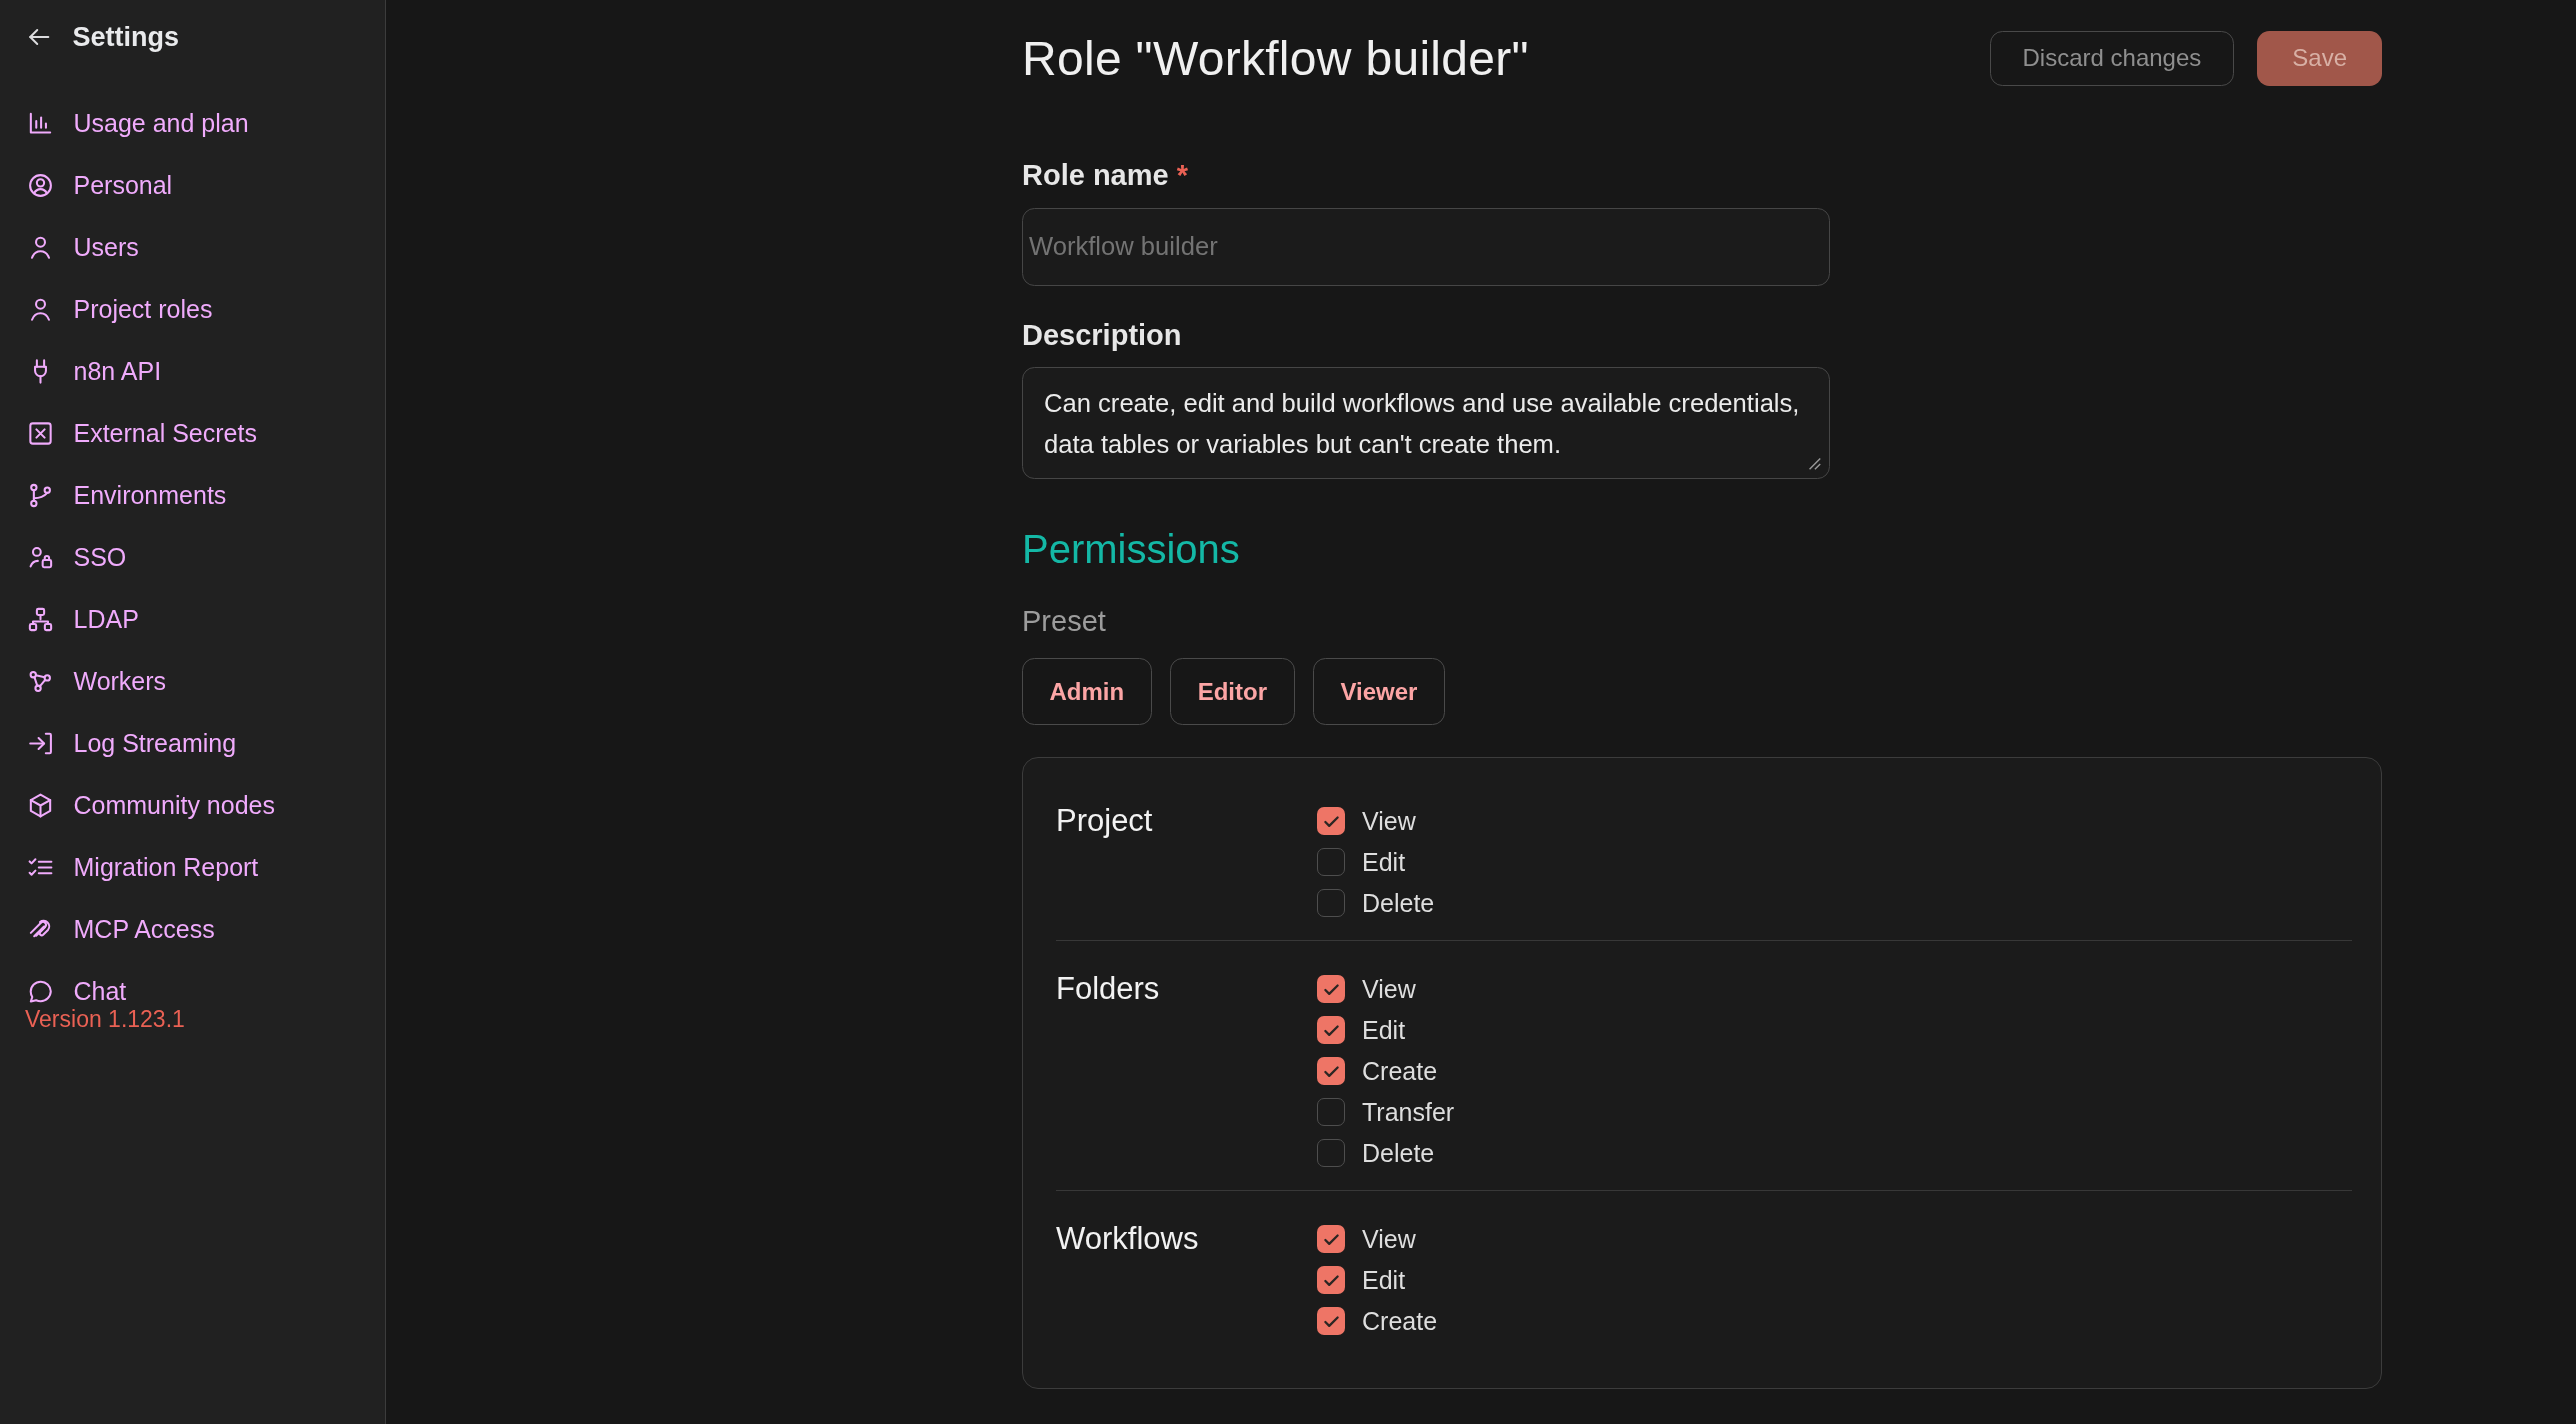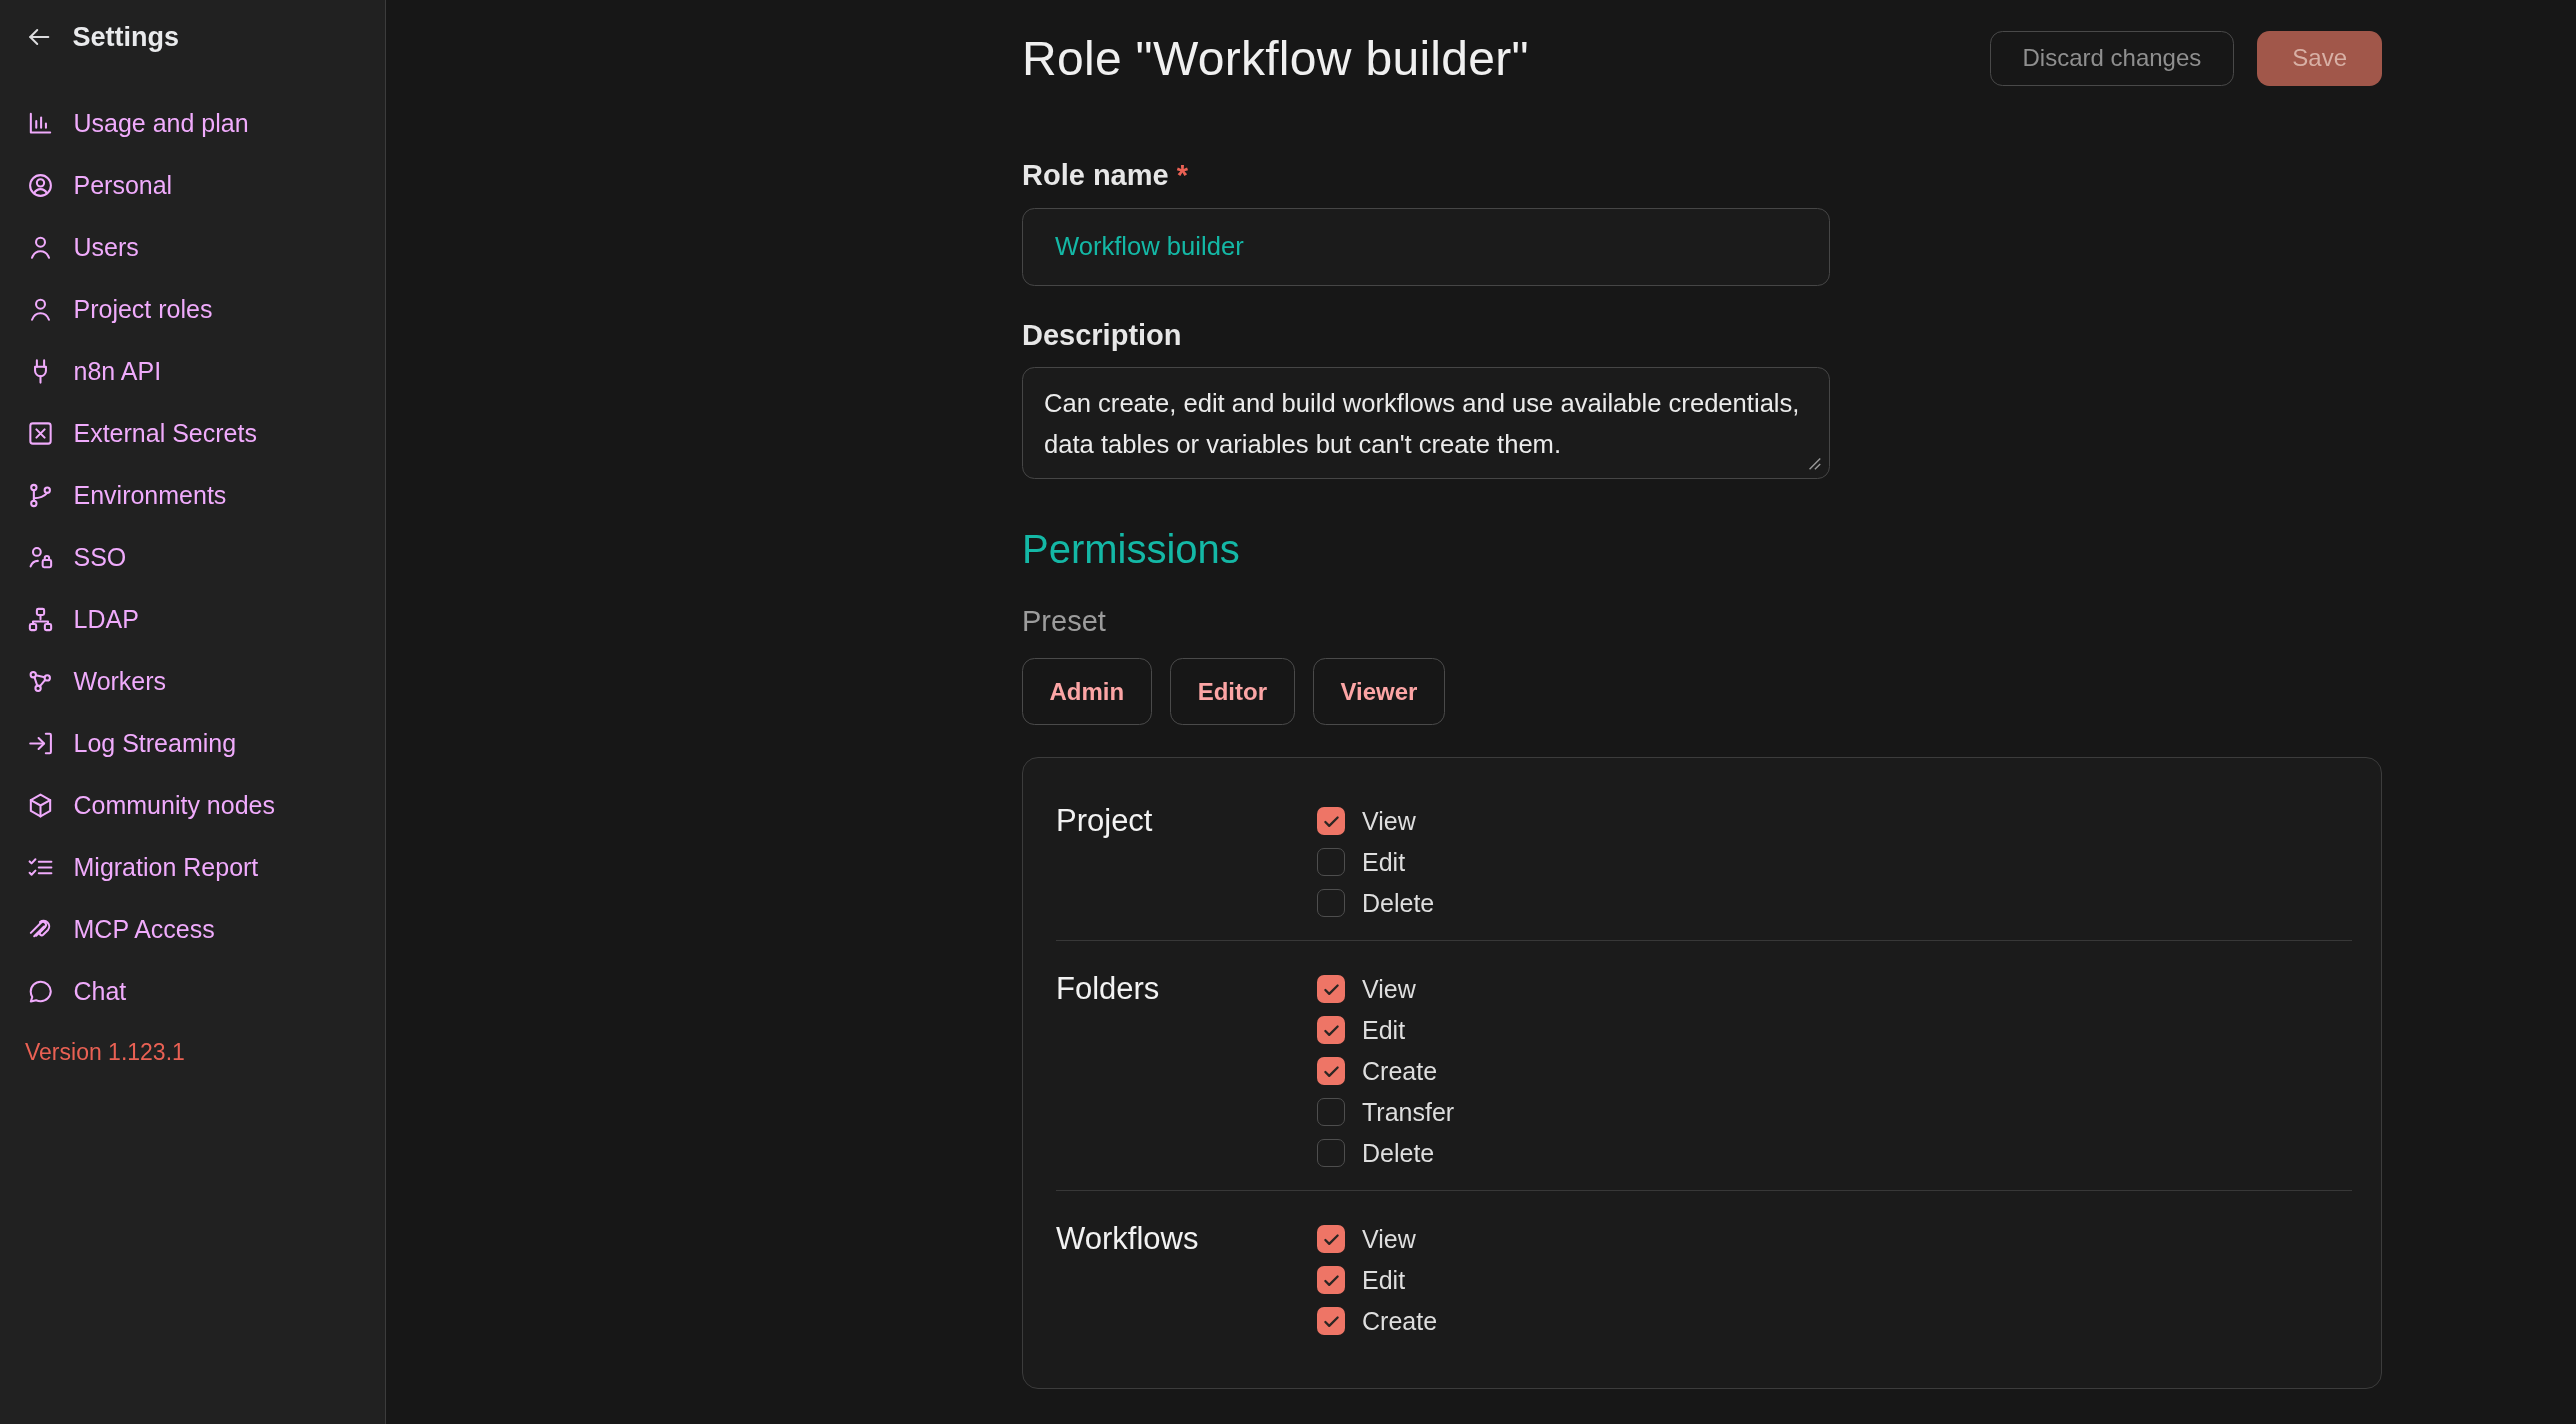--- a/index.html
+++ b/index.html
@@ -29,40 +29,40 @@
     display:flex; align-items:flex-end; gap:18.5px;
     height:62px; color:#f0abfc; font-size:25px; cursor:pointer;
     white-space:nowrap;
   }
   .sb-icon { display:flex; align-items:center; justify-content:center; width:30px; height:30px; }
   .sb-icon svg, .sb-header svg {
     fill:none; stroke:currentColor; stroke-width:1.7;
     stroke-linecap:round; stroke-linejoin:round;
   }
   .sb-icon svg { width:29px; height:29px; }
-  .sb-version { margin-top:33px; font-size:23px; color:#ea6154; }
+  .sb-version { font-size:23px; color:#ea6154; }
 
   
   .main { flex:1; padding:27px 0 0 636px; }
   .content { width:1360px; }
   .header-row { display:flex; justify-content:space-between; align-items:center; height:62px; }
   .page-title { font-size:48px; font-weight:500; color:#f0f0f0; letter-spacing:0.3px; }
   .header-actions { display:flex; gap:23px; align-items:center; }
   .btn { height:55px; border-radius:12.4px; font-size:24px; font-family:inherit; cursor:pointer; }
   .btn-secondary { padding:0 32px; background:transparent; border:1.8px solid #494949; color:#8f8f8f; }
   .btn-primary { padding:0 35px; background:#a1574a; border:none; color:#d8b0a5; }
 
   .field-label { font-size:29px; font-weight:700; color:#e7e7e7; line-height:30px; }
   .required-marker { color:#ea6154; font-weight:700; }
   .lbl-rolename { margin-top:71px; }
   .text-input {
     margin-top:17.7px; display:block;
     width:808px; height:78px;
     background:#1b1b1b; border:1.8px solid #464646; border-radius:12.4px;
-    color:#14b8a6; font-size:25.6px; font-family:inherit; padding:0 32px;
+    color:#737373; font-size:25.6px; font-family:inherit; padding:0 6px;
     outline:none;
   }
   .lbl-description { margin-top:34px; }
   .textarea-wrap { position:relative; width:808px; margin-top:17.7px; }
   .description-area {
     display:block; width:808px; height:112px;
     background:#1b1b1b; border:1.8px solid #464646; border-radius:12.4px;
     color:#ebebeb; font-size:25.6px; line-height:41px; font-family:inherit;
     padding:15px 21px; resize:none; overflow:hidden; outline:none;
   }

